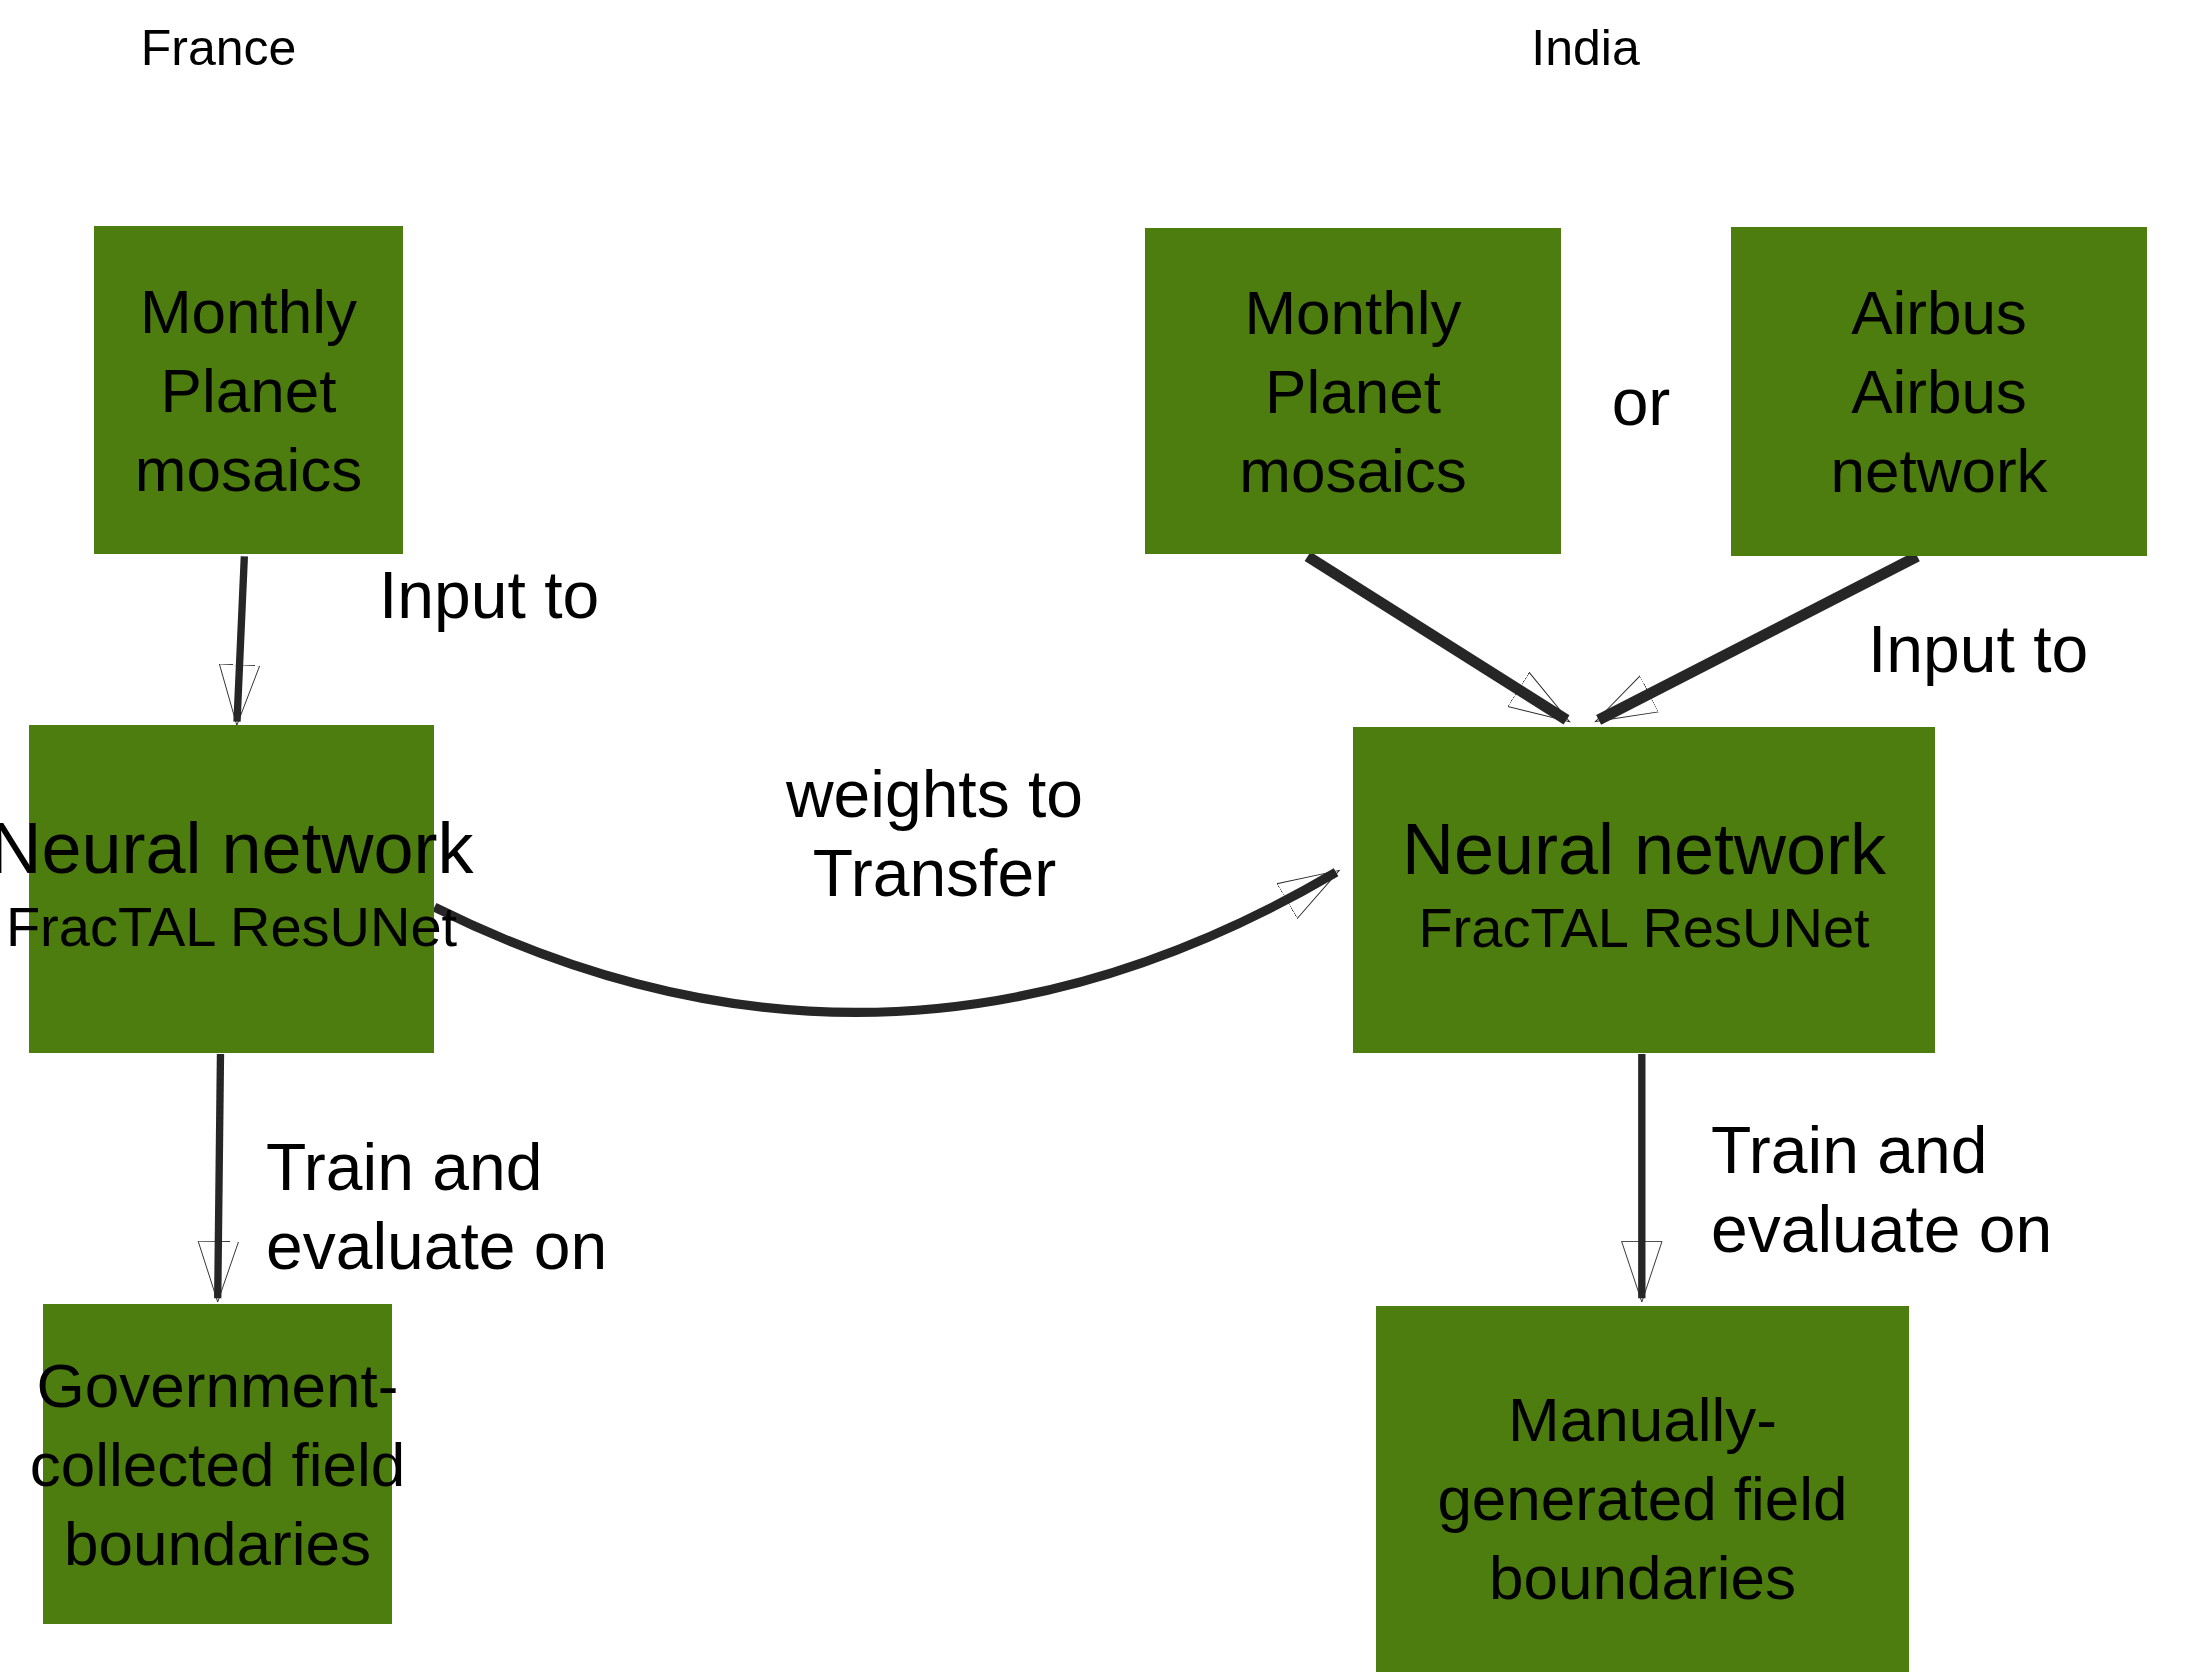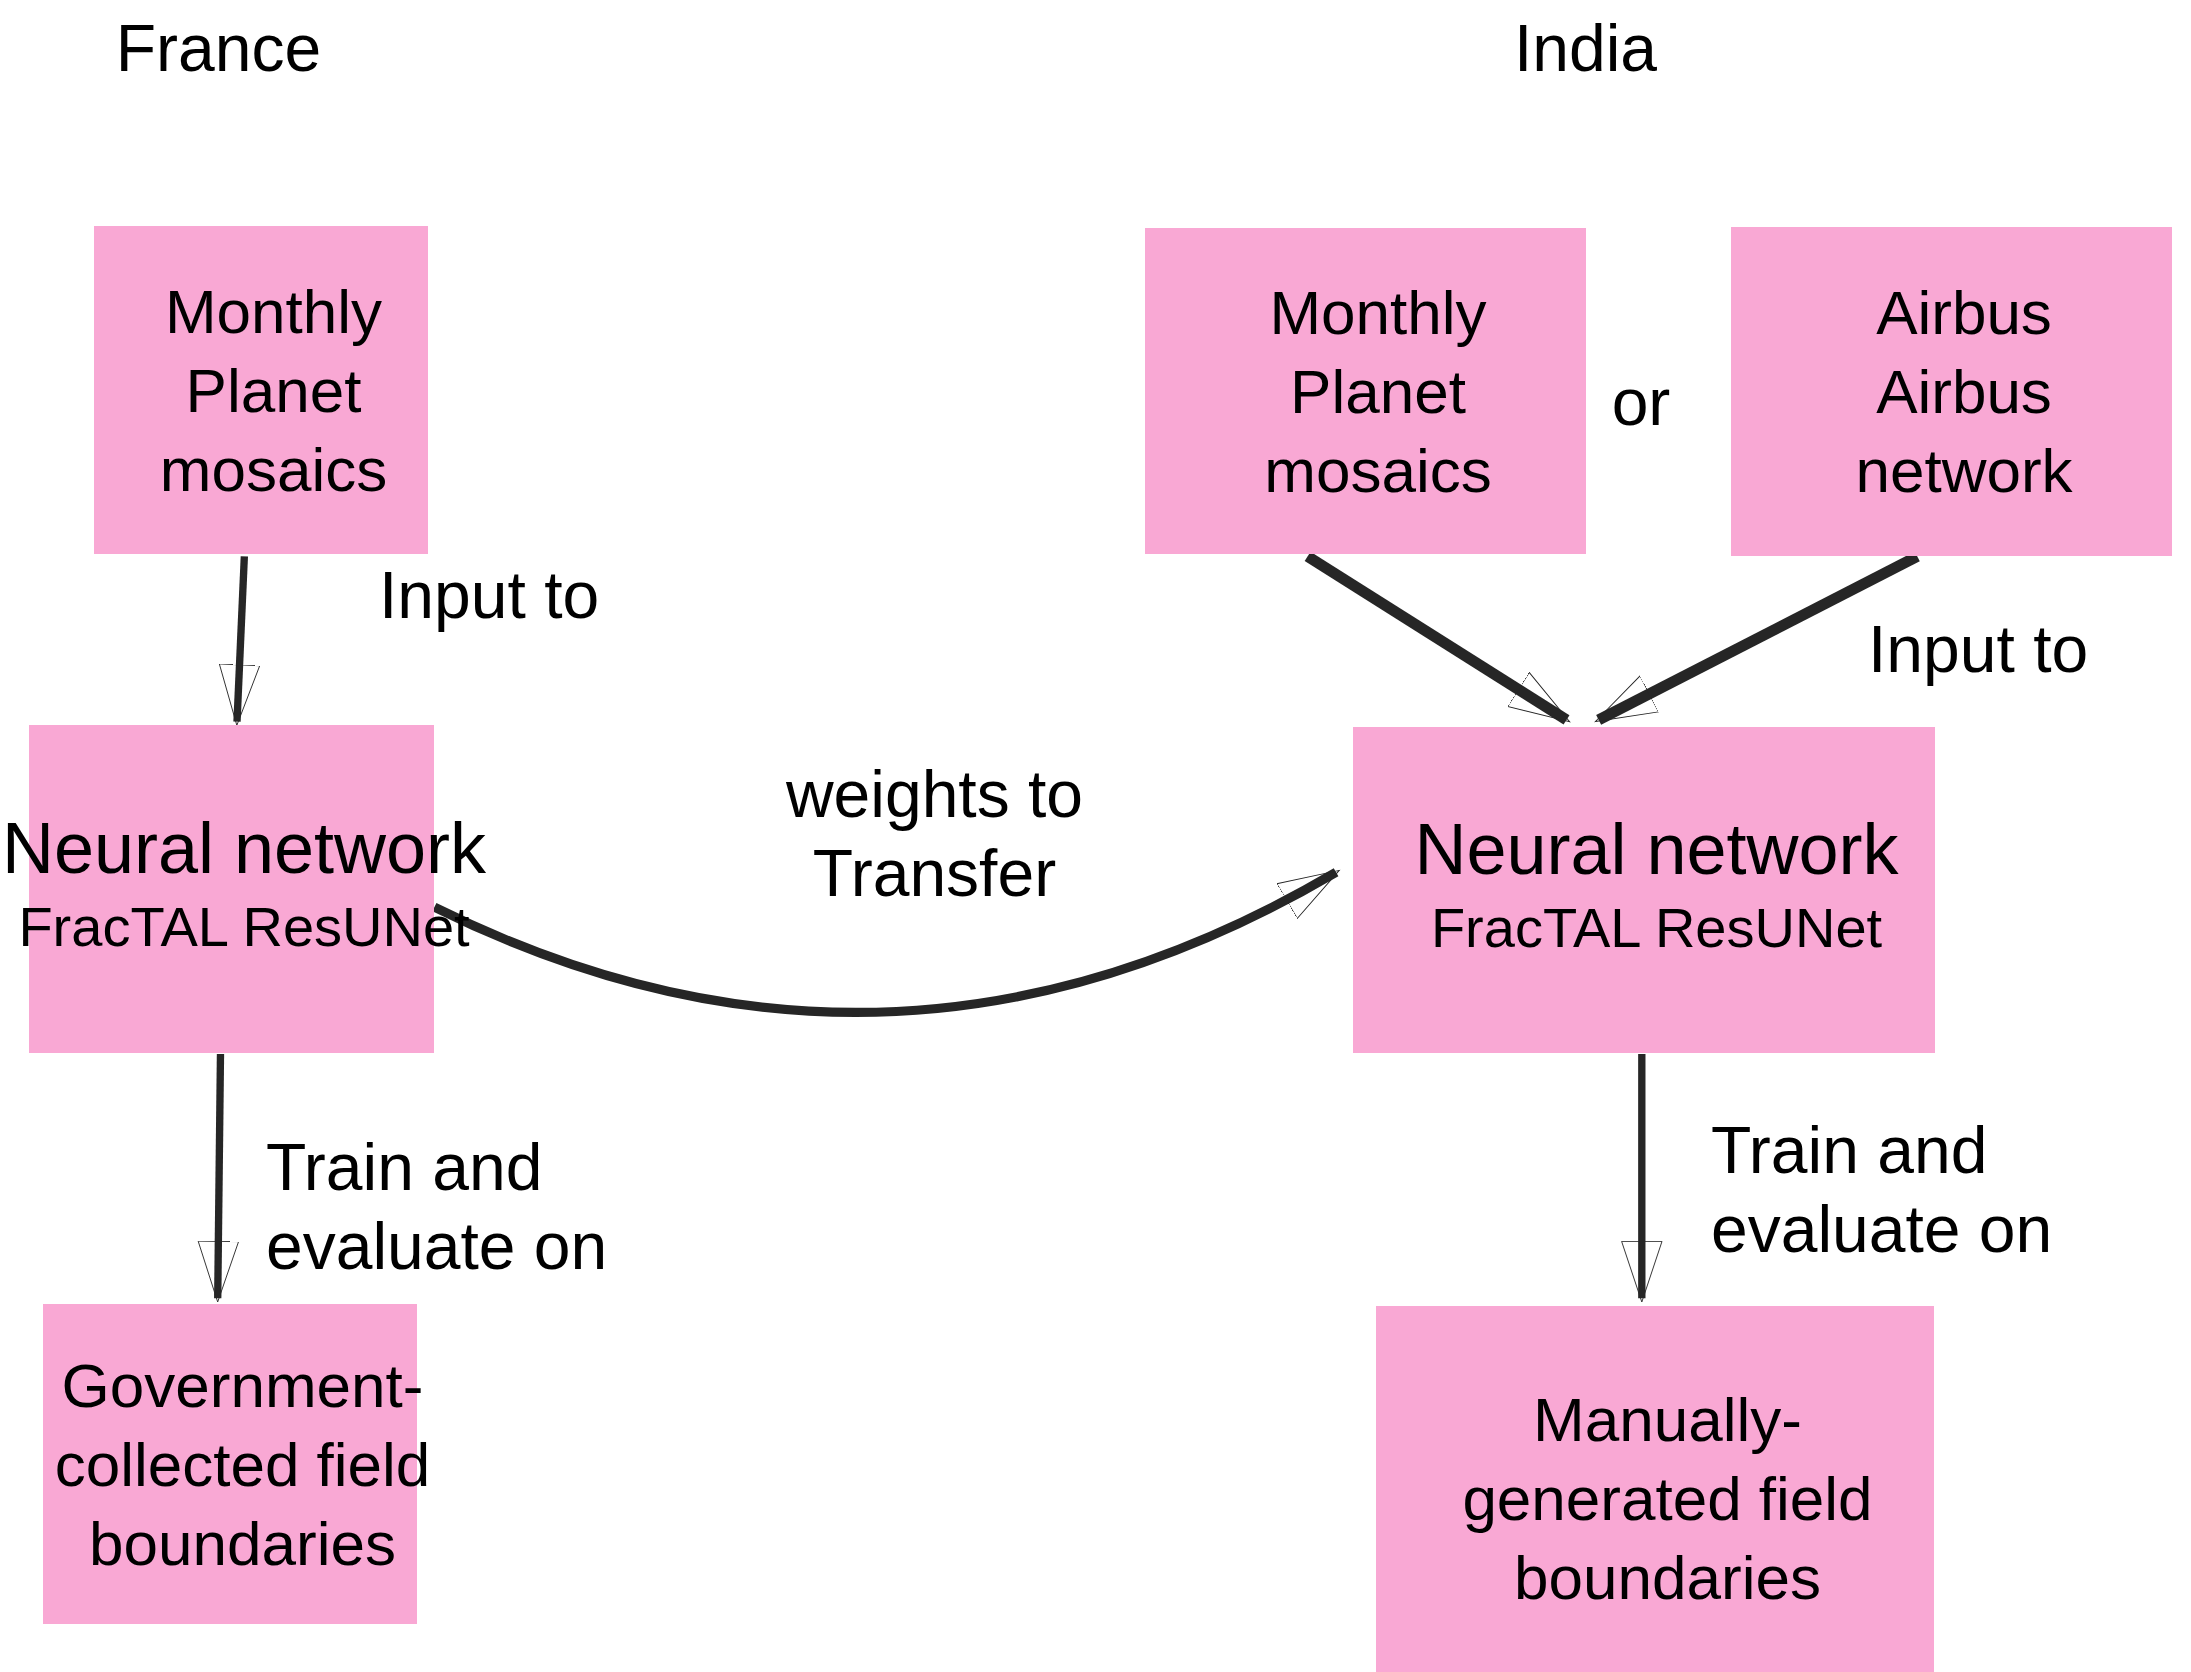--- a/index.html
+++ b/index.html
@@ -7,34 +7,33 @@
     position: relative;
     width: 2191px;
     height: 1672px;
     background: #ffffff;
     font-family: "Liberation Sans", sans-serif;
     color: #000000;
     overflow: hidden;
   }
   .box {
     position: absolute;
-    background: #f9a8d4;
+    background: #4d7c0f;
     display: flex;
     flex-direction: column;
     align-items: center;
     justify-content: center;
     text-align: center;
-    padding-left: 25px;
   }
   .box .line { font-size: 62px; line-height: 79px; white-space: nowrap; }
   .nn-title { font-size: 72px; line-height: 84px; white-space: nowrap; }
   .nn-sub   { font-size: 56px; line-height: 73px; white-space: nowrap; }
   .col-title {
     position: absolute;
-    font-size: 66px;
+    font-size: 50px;
     line-height: 79px;
     text-align: center;
     width: 331px;
   }
   .edge-label {
     position: absolute;
     font-size: 66px;
     line-height: 79px;
     white-space: nowrap;
   }

